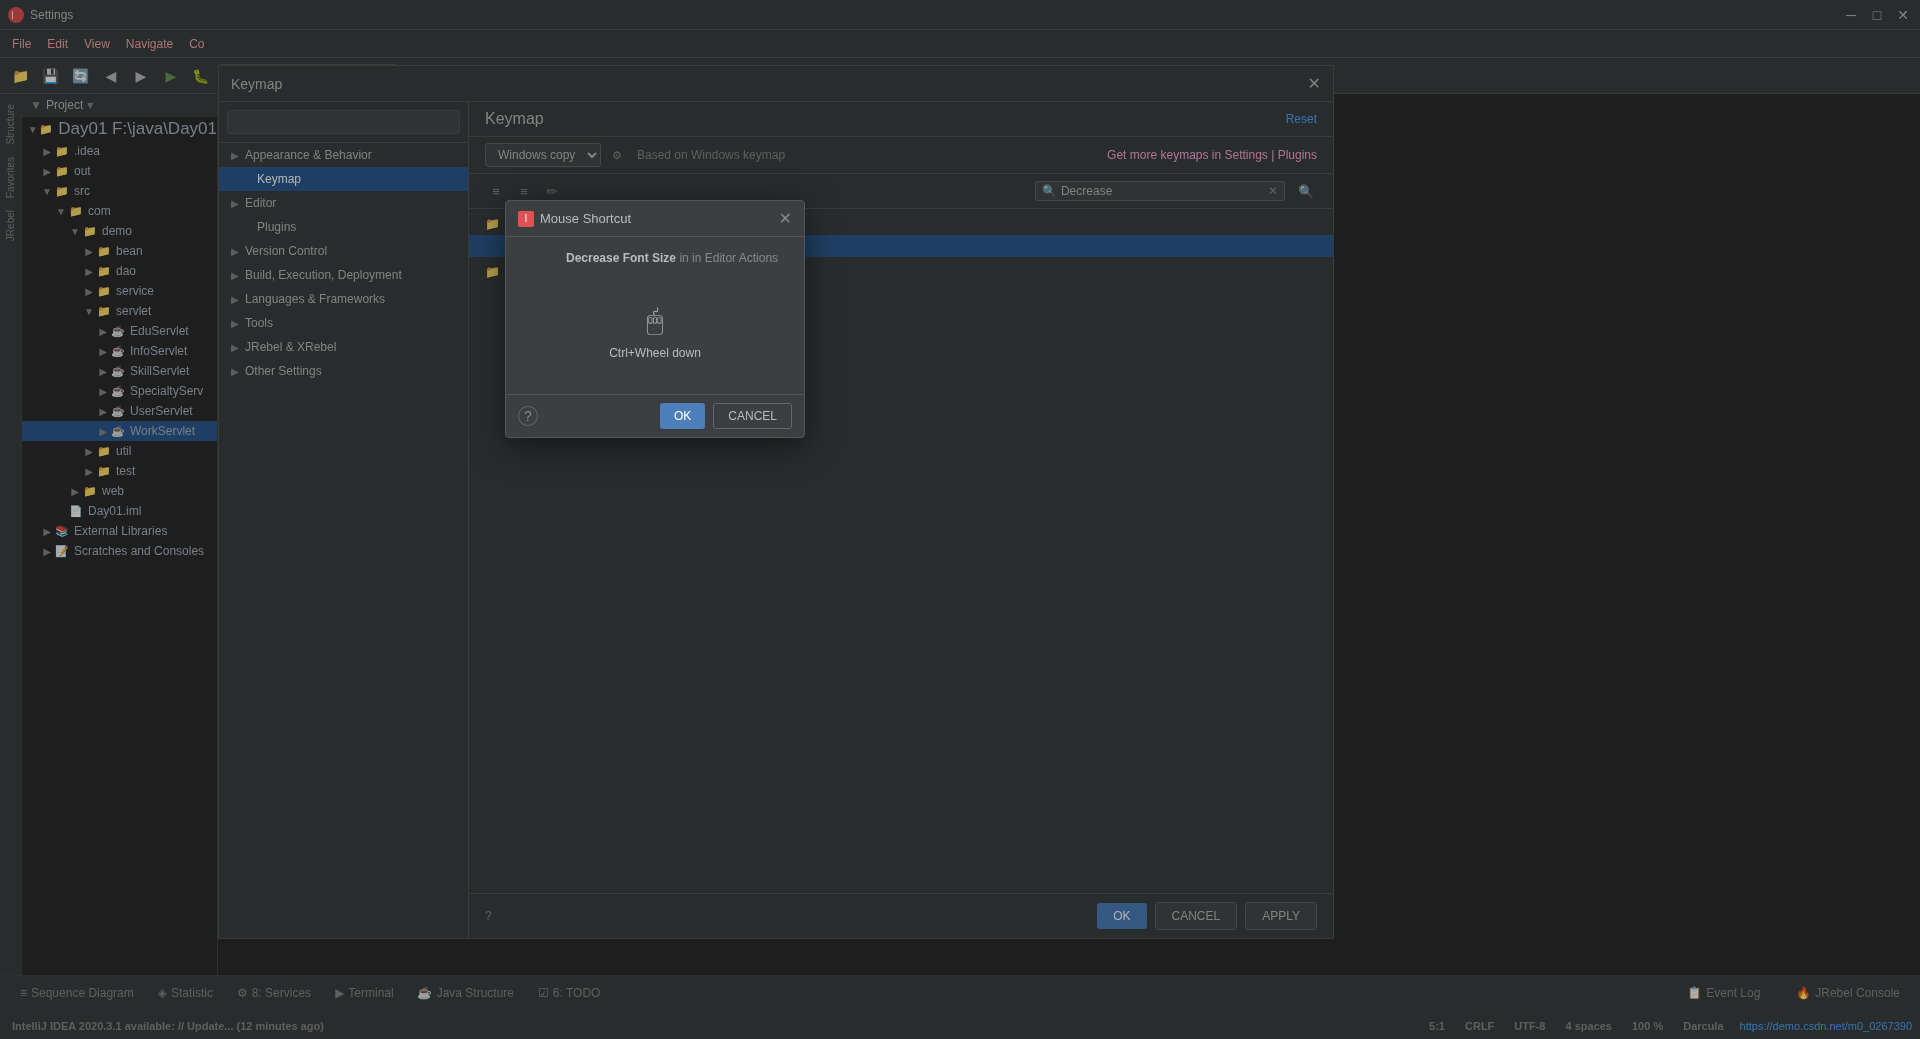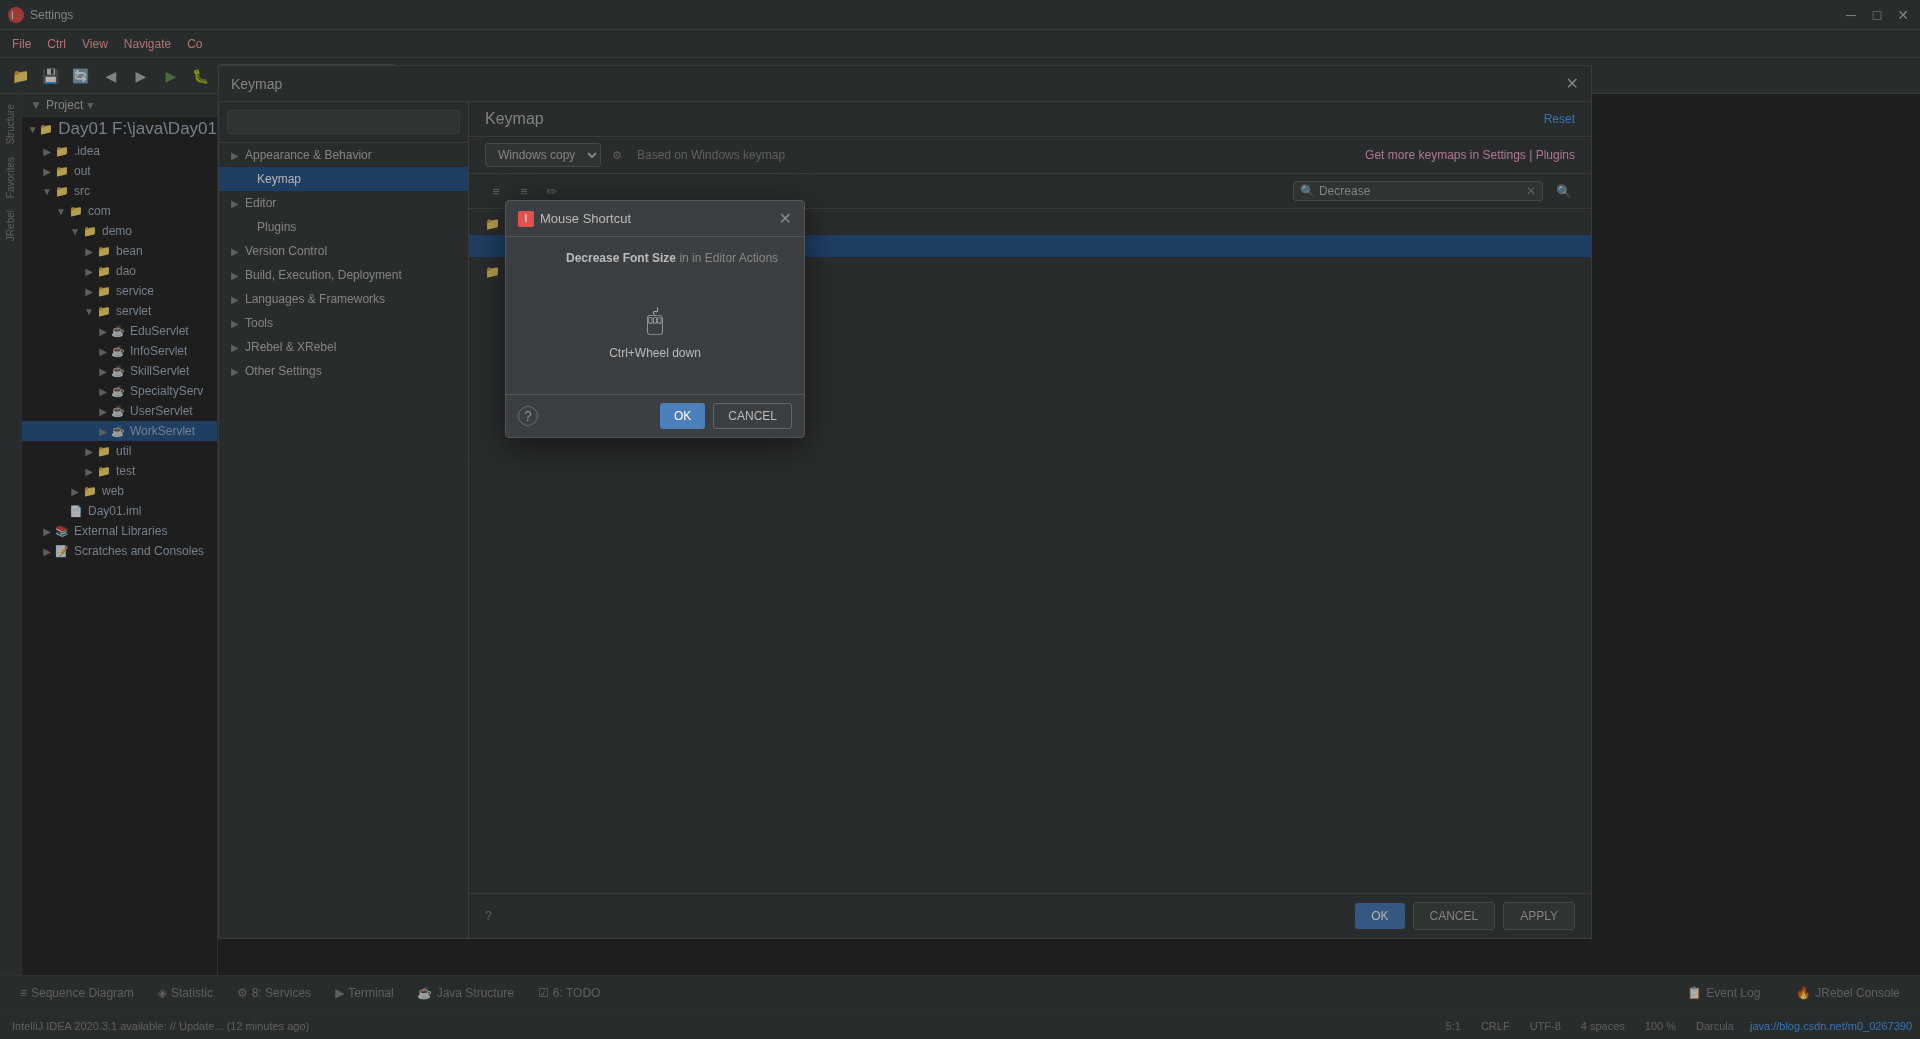--- a/index.html
+++ b/index.html
@@ -121,21 +121,21 @@
     .settings-dialog {
       position: absolute;
       top: 65px;
       left: 0;
       right: 0;
       bottom: 100px;
       background: #3c3f41;
       border: 1px solid #555;
       display: flex;
       flex-direction: column;
-      width: 1374px;
+      width: 1116px;
       left: 218px;
       pointer-events: all;
     }
     .settings-title-bar {
       display: flex;
       align-items: center;
       justify-content: space-between;
       padding: 8px 12px;
       background: #3c3f41;
       border-bottom: 1px solid #555;
@@ -448,20 +448,21 @@
       position: absolute;
       bottom: 0; left: 0; right: 0;
       z-index: 10;
     }
     .status-item {
       display: flex;
       align-items: flex-end;
       gap: 4px;
       cursor: pointer;
       padding: 2px 4px;
+      font-weight: bold;
     }
     .status-right {
       margin-left: auto;
       display: flex;
       align-items: center;
       gap: 12px;
     }
 
     
     .bottom-tabs {
@@ -527,21 +528,21 @@
   <span class="title-bar-title">Settings</span>
   <div class="title-bar-controls">
     <div class="title-bar-btn">─</div>
     <div class="title-bar-btn">□</div>
     <div class="title-bar-btn">✕</div>
   </div>
 </div>
 
 <div class="menu-bar">
   <div class="menu-item">File</div>
-  <div class="menu-item">Ctrl</div>
+  <div class="menu-item">Edit</div>
   <div class="menu-item">View</div>
   <div class="menu-item">Navigate</div>
   <div class="menu-item">Co</div>
 </div>
 
 <div class="toolbar">
   <div class="toolbar-btn">📁</div>
   <div class="toolbar-btn">💾</div>
   <div class="toolbar-btn">🔄</div>
   <div class="toolbar-btn">◀</div>
@@ -872,15 +873,15 @@
   <div class="status-item">
     <span>IntelliJ IDEA 2020.3.1 available: // Update... (12 minutes ago)</span>
   </div>
   <div class="status-right">
     <span class="status-item">5:1</span>
     <span class="status-item">CRLF</span>
     <span class="status-item">UTF-8</span>
     <span class="status-item">4 spaces</span>
     <span class="status-item">100 %</span>
     <span class="status-item">Darcula</span>
-    <span style="color:#4da6ff;font-size:11px;">java://blog.csdn.net/m0_0267390</span>
+    <span style="color:#4da6ff;font-size:11px;">https://demo.csdn.net/m0_0267390</span>
   </div>
 </div>
 
 </body></html>

